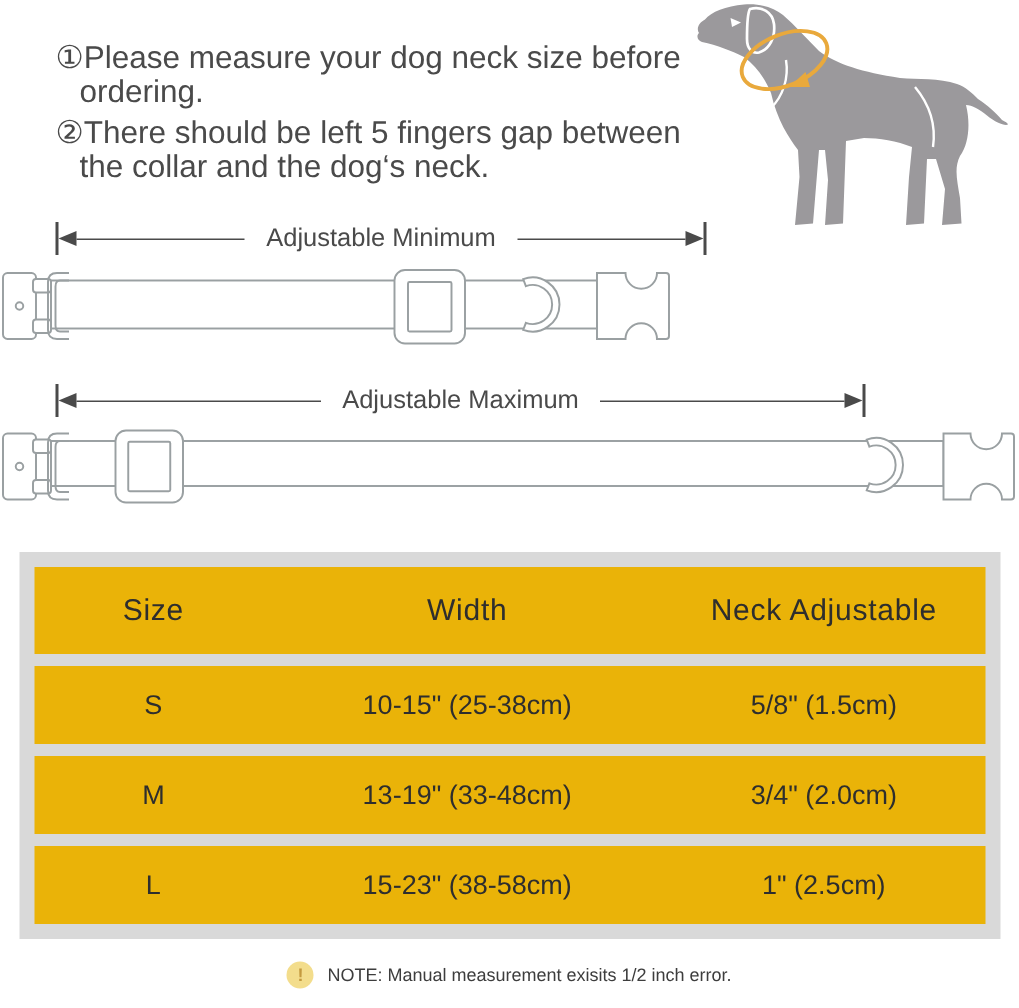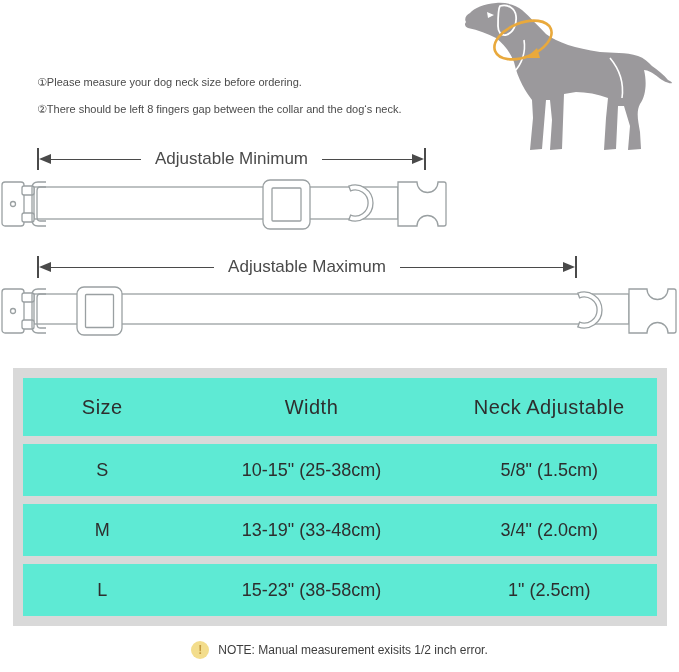--- a/index.html
+++ b/index.html
@@ -2,56 +2,56 @@
 <html><head>
 <meta charset="utf-8">
 <style>
   html,body{margin:0;padding:0;}
   body{
     width:679px;height:672px;background:#ffffff;position:relative;overflow:hidden;
     font-family:"Liberation Sans","DejaVu Sans",sans-serif;
     -webkit-font-smoothing:antialiased;
   }
   
-  .instructions{position:absolute;left:37px;top:27px;width:432px;color:#4a4a4a;font-size:11px;line-height:23px;margin-top:44px;}
+  .instructions{position:absolute;left:37px;top:27px;width:432px;color:#4a4a4a;font-size:21px;line-height:23px;}
   .instructions p{margin:0 0 4px 0;padding-left:16px;text-indent:-16px;}
   
   .dog-wrap{position:absolute;left:458px;top:0;width:219px;height:160px;}
   
   .arrow{position:absolute;height:22px;display:flex;align-items:center;color:#4a4a4a;}
   .arrow .endbar{width:2px;height:22px;background:#4a4a4a;flex:0 0 auto;}
   .arrow .line{flex:1 1 auto;height:0;border-top:1.6px solid #4a4a4a;}
   .arrow .head{width:0;height:0;flex:0 0 auto;}
   .arrow .head.left{border-top:5px solid transparent;border-bottom:5px solid transparent;border-right:12px solid #4a4a4a;}
   .arrow .head.right{border-top:5px solid transparent;border-bottom:5px solid transparent;border-left:12px solid #4a4a4a;}
   .arrow .label{flex:0 0 auto;padding:0 14px;font-size:17px;white-space:nowrap;color:#4a4a4a;}
-  .arrow.min{left:37px;top:148px;width:389px;}
+  .arrow.min{left:37px;top:148px;width:434px;}
   .arrow.max{left:37px;top:256px;width:540px;}
   
   .collar{position:absolute;}
   .collar.min{left:0;top:170px;width:460px;height:72px;}
   .collar.max{left:0;top:278px;width:679px;height:72px;}
   
   .size-table{position:absolute;left:13px;top:368px;width:654px;background:#d9d9d9;padding:10px;box-sizing:border-box;display:flex;flex-direction:column;gap:8px;}
-  .t-strip{background:#5eead4;display:grid;grid-template-columns:25% 41% 34%;align-items:center;}
+  .t-strip{background:#eab308;display:grid;grid-template-columns:25% 41% 34%;align-items:center;}
   .t-strip.head{height:58px;}
   .t-strip.row{height:52px;}
   .t-cell{text-align:center;color:#2e2e2e;font-size:18px;}
   .t-strip.head .t-cell{font-size:20px;letter-spacing:0.5px;}
   
   .note{position:absolute;left:0;right:0;top:641px;display:flex;align-items:center;justify-content:center;gap:9px;}
   .note .warn{width:18px;height:18px;border-radius:50%;background:#f3dd8c;color:#c49a3f;font-size:12px;font-weight:bold;display:flex;align-items:center;justify-content:center;flex:0 0 auto;}
   .note .txt{font-size:12px;color:#3d3d3d;}
 </style>
 </head>
 <body>
 
 <div class="instructions">
   <p>①Please measure your dog neck size before ordering.</p>
-  <p>②There should be left 8 fingers gap between the collar and the dog‘s neck.</p>
+  <p>②There should be left 5 fingers gap between the collar and the dog‘s neck.</p>
 </div>
 
 <div class="dog-wrap">
   <svg width="219" height="160" viewBox="0 0 215 160" xmlns="http://www.w3.org/2000/svg">
     <path fill="#9B999C" d="
       M6,22 C4,19 6,15 10,13 C14,8 24,4 36,3 C46,2 56,5 62,10
       C70,17 78,26 86,34 C98,43 115,48 140,52 C152,53 166,52 178,56
       C184,58 188,62 192,66 C198,70 204,75 208,80 C210,81 212,82 212,83
       C210,84 204,82 198,77 C193,73 188,70 184,70
       C187,82 186,96 180,104 C176,112 178,120 180,132 L181,149 L168,150 L170,126 L164,106

